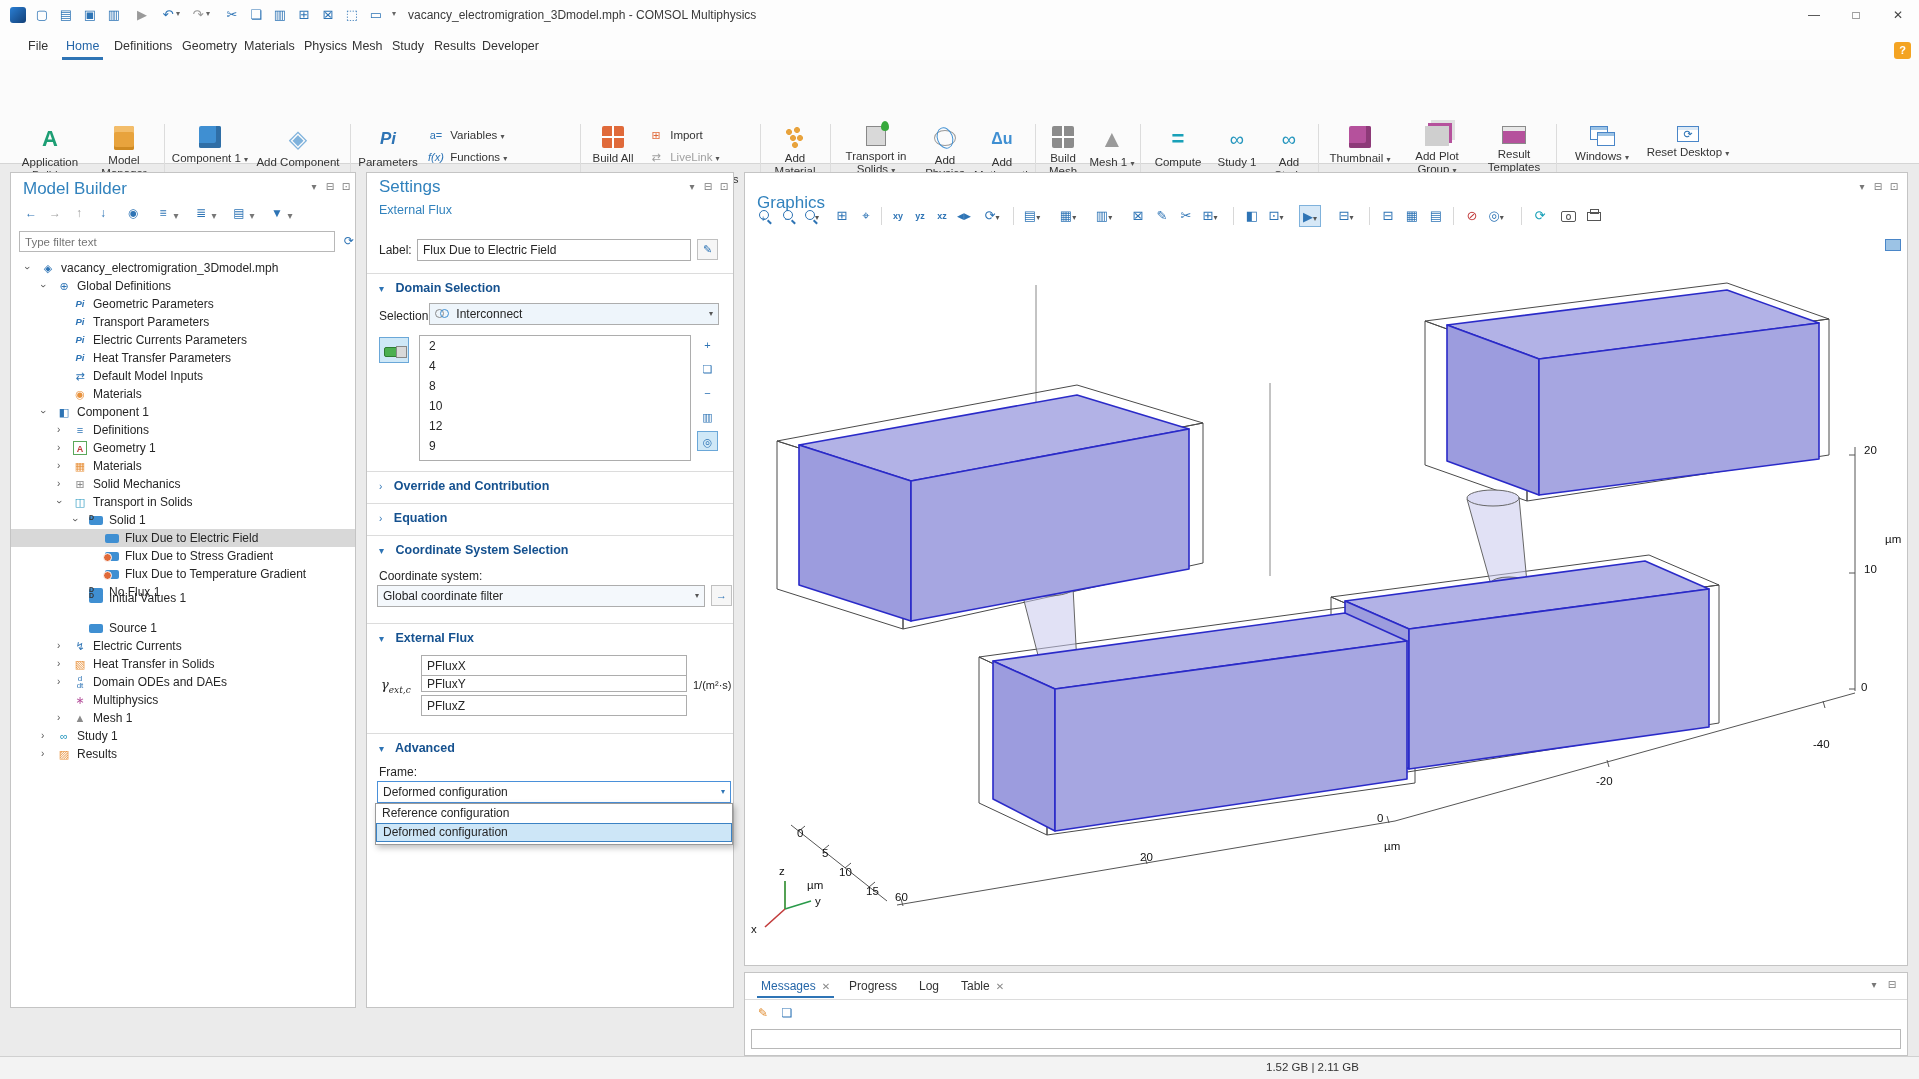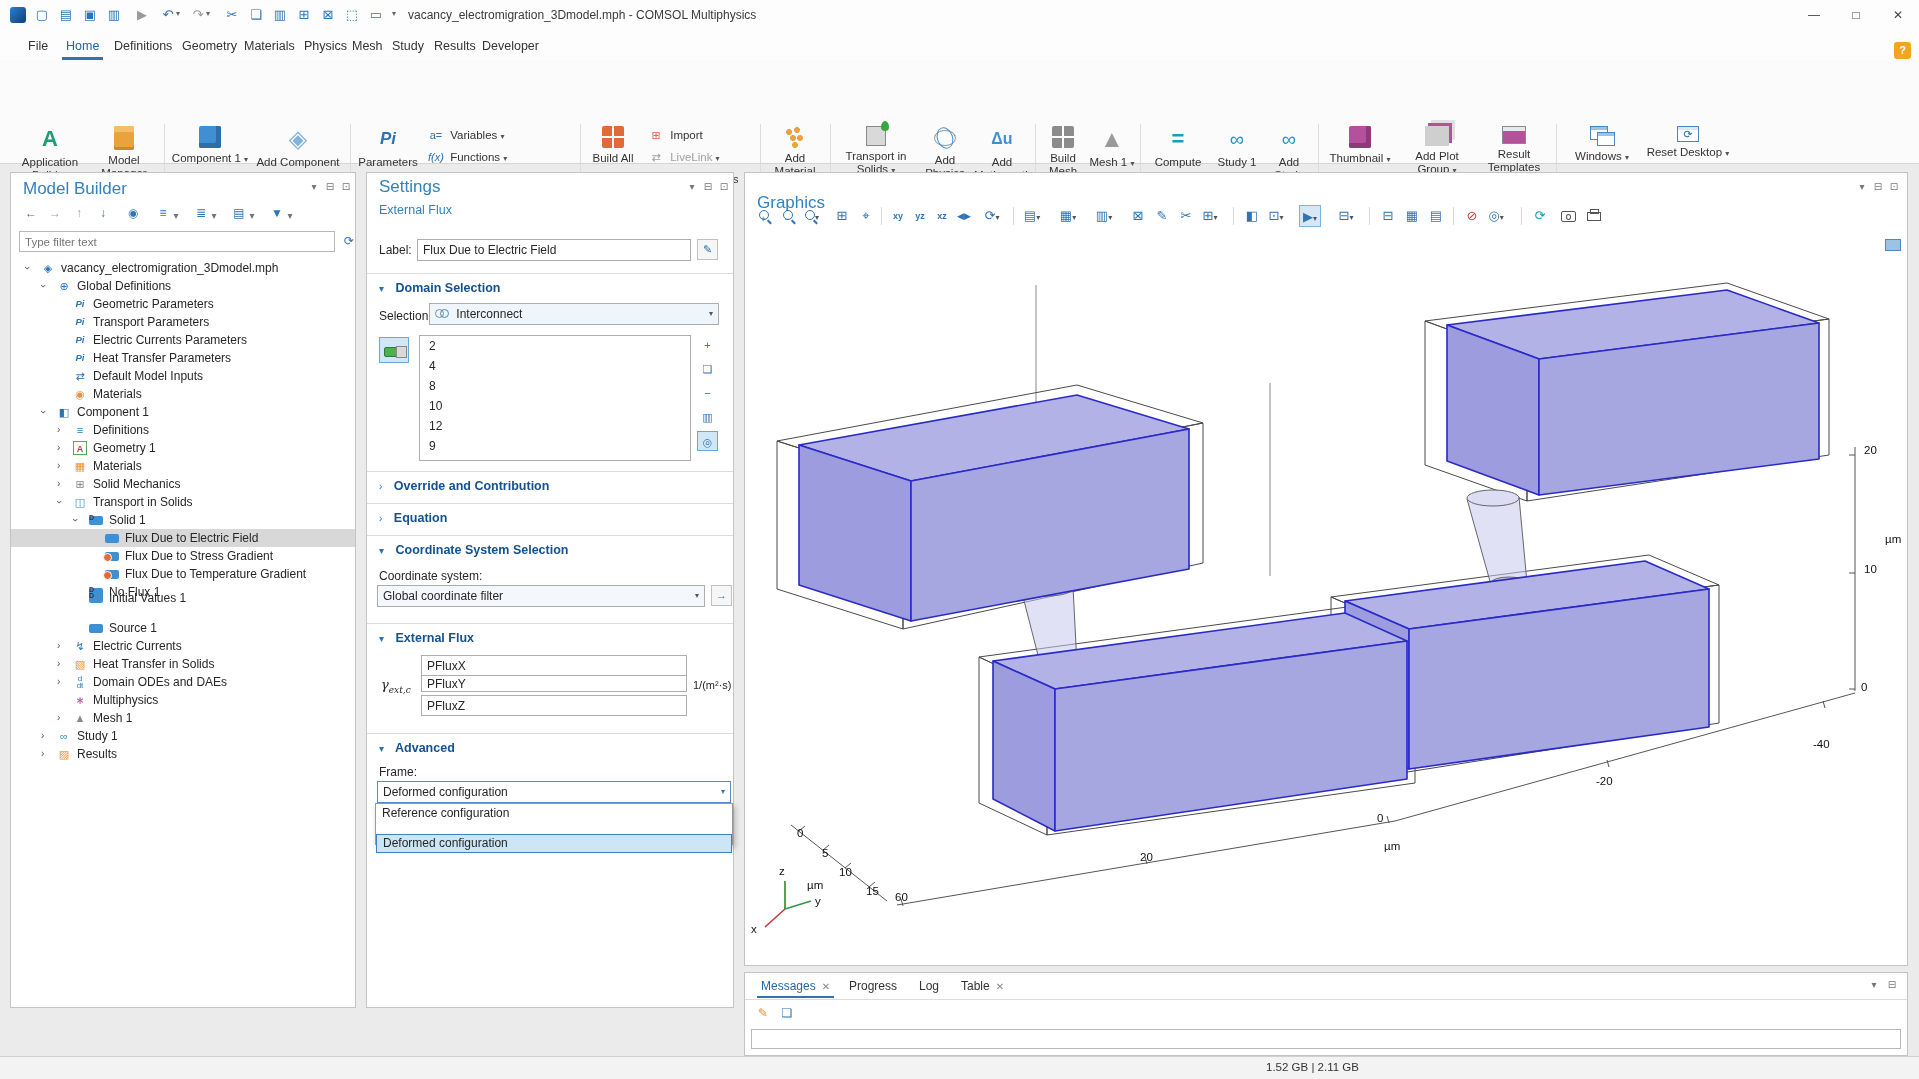--- a/index.html
+++ b/index.html
@@ -114,21 +114,21 @@
   #toggle-btn { position:absolute; border:1px solid #6aa7d8; background:#cfe8f7; width:30px; height:26px; }
   #toggle-btn::before { content:""; position:absolute; left:4px; top:9px; width:14px; height:8px; background:#4caf50; border:1px solid #2f7d33; border-radius:2px; }
   #toggle-btn::after { content:""; position:absolute; left:16px; top:8px; width:9px; height:10px; background:#d9d9d9; border:1px solid #888; }
   #domain-list { position:absolute; border:1px solid #adadad; background:#fff; }
   .drow { height:20px; line-height:20px; padding-left:9px; font-size:12px; }
   .selstrip-btn { position:absolute; width:21px; height:20px; text-align:center; line-height:20px; color:#2e74b5; font-size:11px; }
   .selstrip-btn.active { background:#cfe8f7; border:1px solid #6aa7d8; }
   .gamma { font-family:"DejaVu Serif",serif; font-style:italic; font-size:13px; }
   #frame-combo { border:1px solid #4a90d9; }
   #frame-list { position:absolute; background:#fff; border:1px solid #9a9a9a; box-shadow:2px 3px 6px rgba(0,0,0,.25); }
-  .fitem { height:30px; line-height:19px; padding-left:6px; font-size:12px; }
+  .fitem { height:19px; line-height:19px; padding-left:6px; font-size:12px; }
   .fitem.hl { background:#cde6f7; border:1px solid #3b82c4; height:19px; line-height:17px; }
   .chain { display:inline-block; position:relative; width:14px; height:10px; margin-right:4px; }
   .chain::before,.chain::after { content:""; position:absolute; top:1px; width:7px; height:7px; border:1.5px solid #8a8a8a; border-radius:50%; }
   .chain::after { left:5px; border-color:#3f8fd2; }
 
   
   #gfx-canvas { position:absolute; left:2px; top:60px; width:1160px; height:732px; background:#fff; }
   .gx-lab { position:absolute; font-size:11.5px; color:#111; }
   .gtool { position:absolute; top:32px; width:22px; height:22px; text-align:center; line-height:22px; color:#2e74b5; font-size:13px; }
   .gtool.small { font-size:9px; font-weight:bold; }

